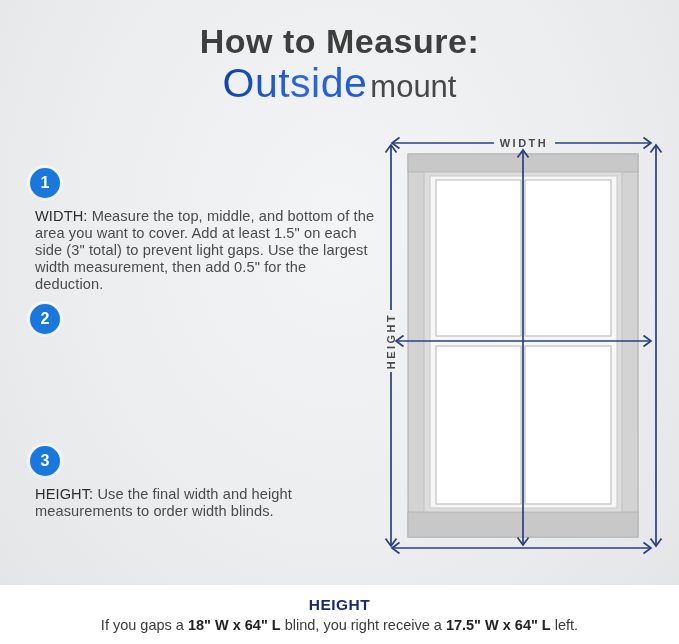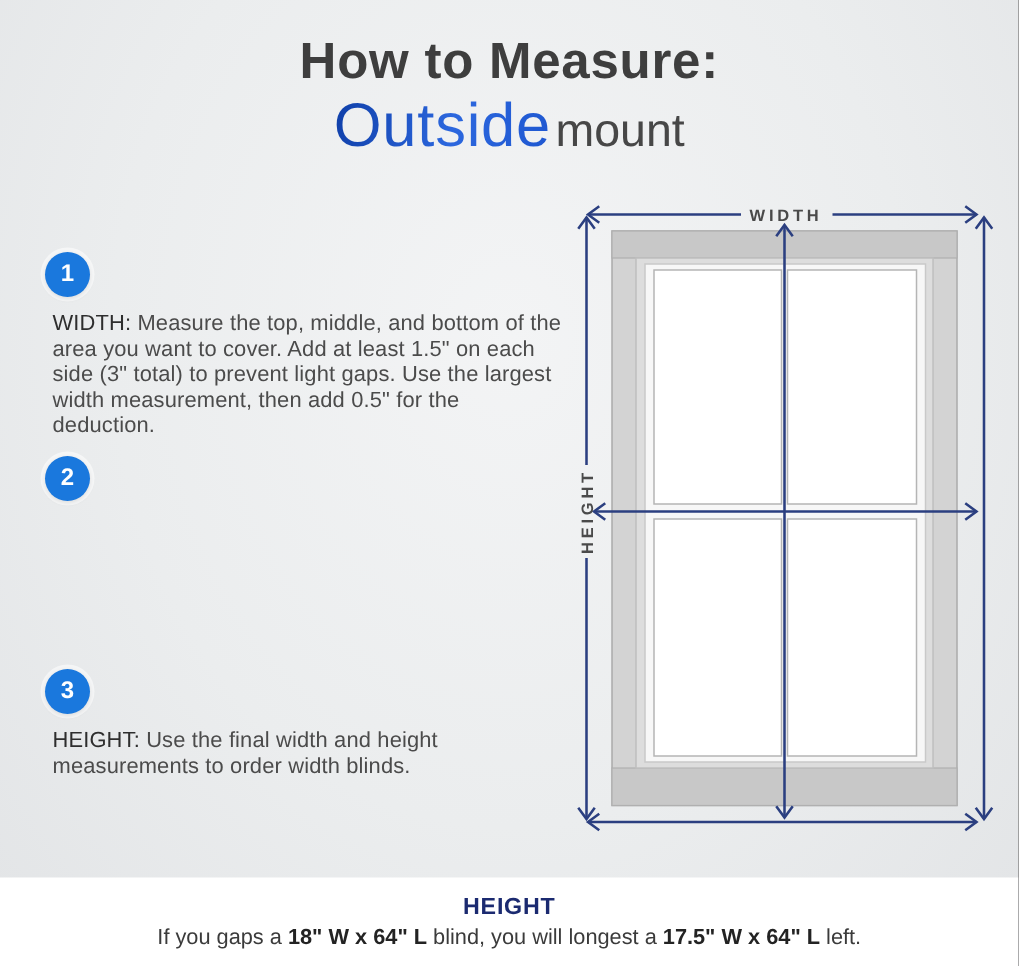--- a/index.html
+++ b/index.html
@@ -136,16 +136,16 @@
         <line x1="26" y1="221" x2="281" y2="221" marker-start="url(#ah)" marker-end="url(#ah)"></line>
       </g>
 
       <text class="dim-label" x="154" y="27" text-anchor="middle">WIDTH</text>
       <text class="dim-label" transform="translate(25,221) rotate(-90)" text-anchor="middle">HEIGHT</text>
     </svg>
   </div>
 
   <div class="footer">
     <div class="example-heading">HEIGHT</div>
-    <div class="example-line"><span>If you gaps a </span><b>18" W x 64" L</b><span> blind, you will longest a </span><b>17.5" W x 64" L</b><span> left.</span></div>
+    <div class="example-line"><span>If you gaps a </span><b>18" W x 64" L</b><span> blind, you right receive a </span><b>17.5" W x 64" L</b><span> left.</span></div>
   </div>
 
 </div>
 
 </body></html>

